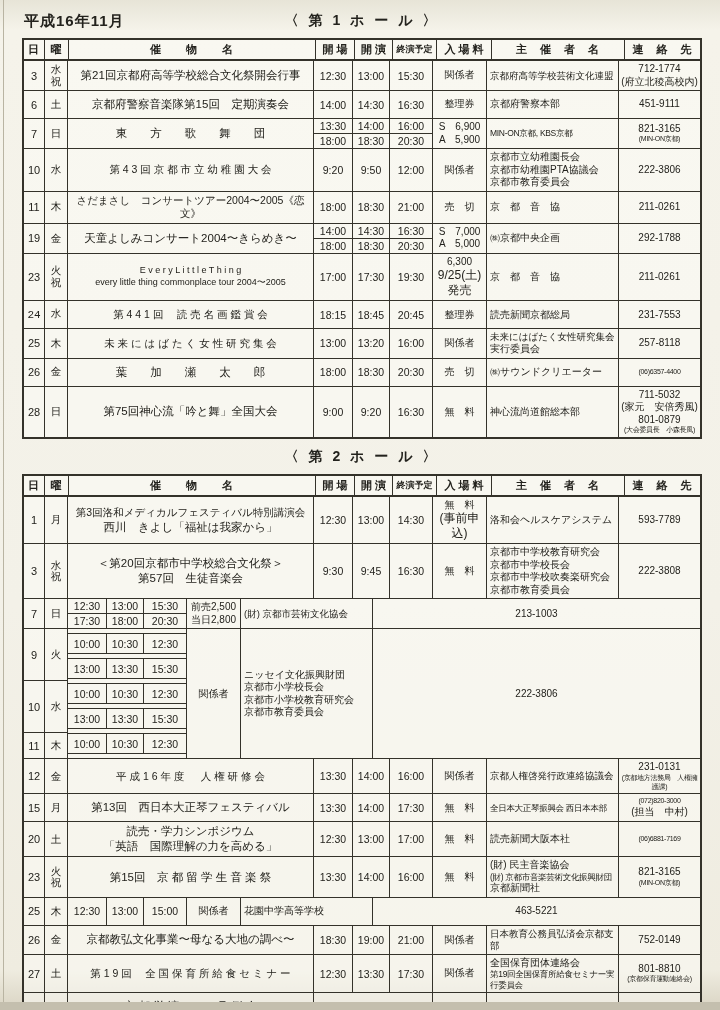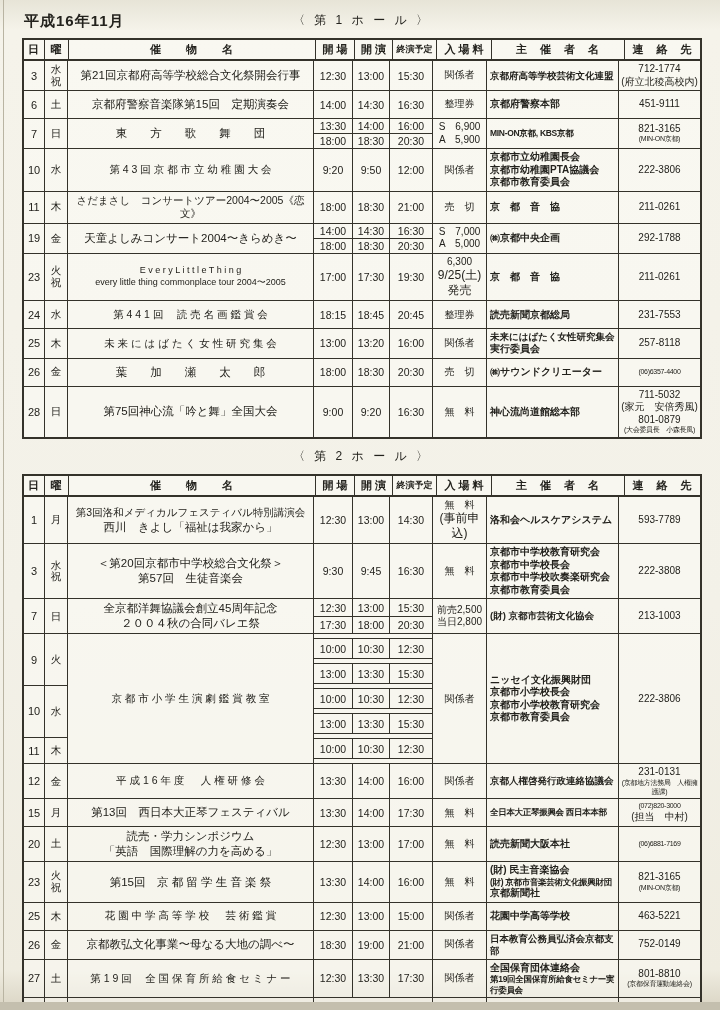--- a/index.html
+++ b/index.html
@@ -16,21 +16,21 @@
     padding:12px 18px 0 22px;
   }
   .paper::before{
     content:"";position:absolute;left:3px;top:0;bottom:0;width:1px;background:#b9b4a2;
   }
   .hall-head{position:relative;height:24px;margin-bottom:2px;}
   .date-label{
     position:absolute;left:2px;top:0;font-size:15px;font-weight:bold;letter-spacing:1px;
   }
   .hall-title{
-    text-align:center;font-size:12px;font-weight:normal;letter-spacing:3px;
+    text-align:center;font-size:14px;font-weight:bold;letter-spacing:3px;
   }
   .hall2-head{margin-top:9px;margin-bottom:2px;}
   .tbl{
     border:2px solid #34322a;background:rgba(252,251,246,0.55);
   }
   .thead{display:flex;border-bottom:2px solid #34322a;align-items:stretch;height:19px;}
   .hc{
     display:flex;align-items:center;justify-content:center;
     border-left:1px solid #34322a;font-size:11px;font-weight:bold;letter-spacing:1px;
   }
@@ -63,21 +63,21 @@
   .tsub{flex:1;display:flex;align-items:stretch;border-top:1px solid #34322a;}
   .tsub:first-child{border-top:none;}
   .tcellt{display:flex;align-items:center;justify-content:center;font-size:10.5px;border-left:1px solid #34322a;box-sizing:border-box;}
   .tcellt.w0{width:38px;border-left:none;}
   .tcellt.w1{width:37px;}
   .tcellt.w2{flex:1;}
   .times.islands{justify-content:space-between;padding:2px 0;}
   .times.islands .tsub{flex:none;height:19px;margin:2px 0;border-top:1px solid #34322a;border-bottom:1px solid #34322a;}
   .pcell{width:54px;font-size:10px;line-height:1.25;}
   .pcell .ln.sm{font-size:12px;}
-  .ocell{width:132px;align-items:flex-start;text-align:left;padding-left:3px;font-size:10px;line-height:1.25;font-weight:bold;}
+  .ocell{width:132px;align-items:flex-start;text-align:left;padding-left:3px;font-size:10px;line-height:1.25;}
   .ocell .ln.long{font-size:8.5px;letter-spacing:-0.3px;}
   .ocell .ln.mid{font-size:9.5px;}
   .ccell{flex:1;font-size:10px;line-height:1.25;}
   .ccell .ln.sm{font-size:7px;letter-spacing:-0.3px;}
   .ln{max-width:100%;}
   .bottom-edge{position:absolute;left:0;right:0;bottom:0;height:8px;background:#c4bfae;}
 </style>
 </head>
 <body>
 
@@ -319,21 +319,21 @@
           </div>
           <div class="cell ocell">
             <div class="ln">京　都　音　協</div>
           </div>
           <div class="cell ccell">
             <div class="ln">211-0261</div>
           </div>
         </div>
         <div class="trow">
           <div class="dcol">
-            <div class="dseg" style="flex: 1 1 0%;">
+            <div class="dseg" style="flex: 1 1 0%; font-family: Liberation Mono, monospace;">
               <div class="dnum">24</div>
               <div class="dow">
                 <div class="wl">水</div>
               </div>
             </div>
           </div>
           <div class="cell tcell">
             <div class="tl mid">第 4 4 1 回　 読 売 名 画 鑑 賞 会</div>
           </div>
           <div class="times">
@@ -531,24 +531,20 @@
         </div>
         <div class="trow">
           <div class="dcol">
             <div class="dseg" style="flex: 1 1 0%;">
               <div class="dnum">7</div>
               <div class="dow">
                 <div class="wl">日</div>
               </div>
             </div>
           </div>
-          <div class="cell tcell">
-            <div class="tl">全京都洋舞協議会創立45周年記念</div>
-            <div class="tl">２００４秋の合同バレエ祭</div>
-          </div>
           <div class="times">
             <div class="tsub">
               <div class="tcellt w0">12:30</div>
               <div class="tcellt w1">13:00</div>
               <div class="tcellt w2">15:30</div>
             </div>
             <div class="tsub">
               <div class="tcellt w0">17:30</div>
               <div class="tcellt w1">18:00</div>
               <div class="tcellt w2">20:30</div>
@@ -578,23 +574,20 @@
               <div class="dow">
                 <div class="wl">水</div>
               </div>
             </div>
             <div class="dseg" style="flex: 1 1 0%;">
               <div class="dnum">11</div>
               <div class="dow">
                 <div class="wl">木</div>
               </div>
             </div>
-          </div>
-          <div class="cell tcell">
-            <div class="tl mid">京 都 市 小 学 生 演 劇 鑑 賞 教 室</div>
           </div>
           <div class="times islands">
             <div class="tsub">
               <div class="tcellt w0">10:00</div>
               <div class="tcellt w1">10:30</div>
               <div class="tcellt w2">12:30</div>
             </div>
             <div class="tsub">
               <div class="tcellt w0">13:00</div>
               <div class="tcellt w1">13:30</div>
@@ -753,23 +746,20 @@
           </div>
         </div>
         <div class="trow">
           <div class="dcol">
             <div class="dseg" style="flex: 1 1 0%;">
               <div class="dnum">25</div>
               <div class="dow">
                 <div class="wl">木</div>
               </div>
             </div>
-          </div>
-          <div class="cell tcell">
-            <div class="tl mid">花 園 中 学 高 等 学 校 　 芸 術 鑑 賞</div>
           </div>
           <div class="times">
             <div class="tsub">
               <div class="tcellt w0">12:30</div>
               <div class="tcellt w1">13:00</div>
               <div class="tcellt w2">15:00</div>
             </div>
           </div>
           <div class="cell pcell">
             <div class="ln">関係者</div>

